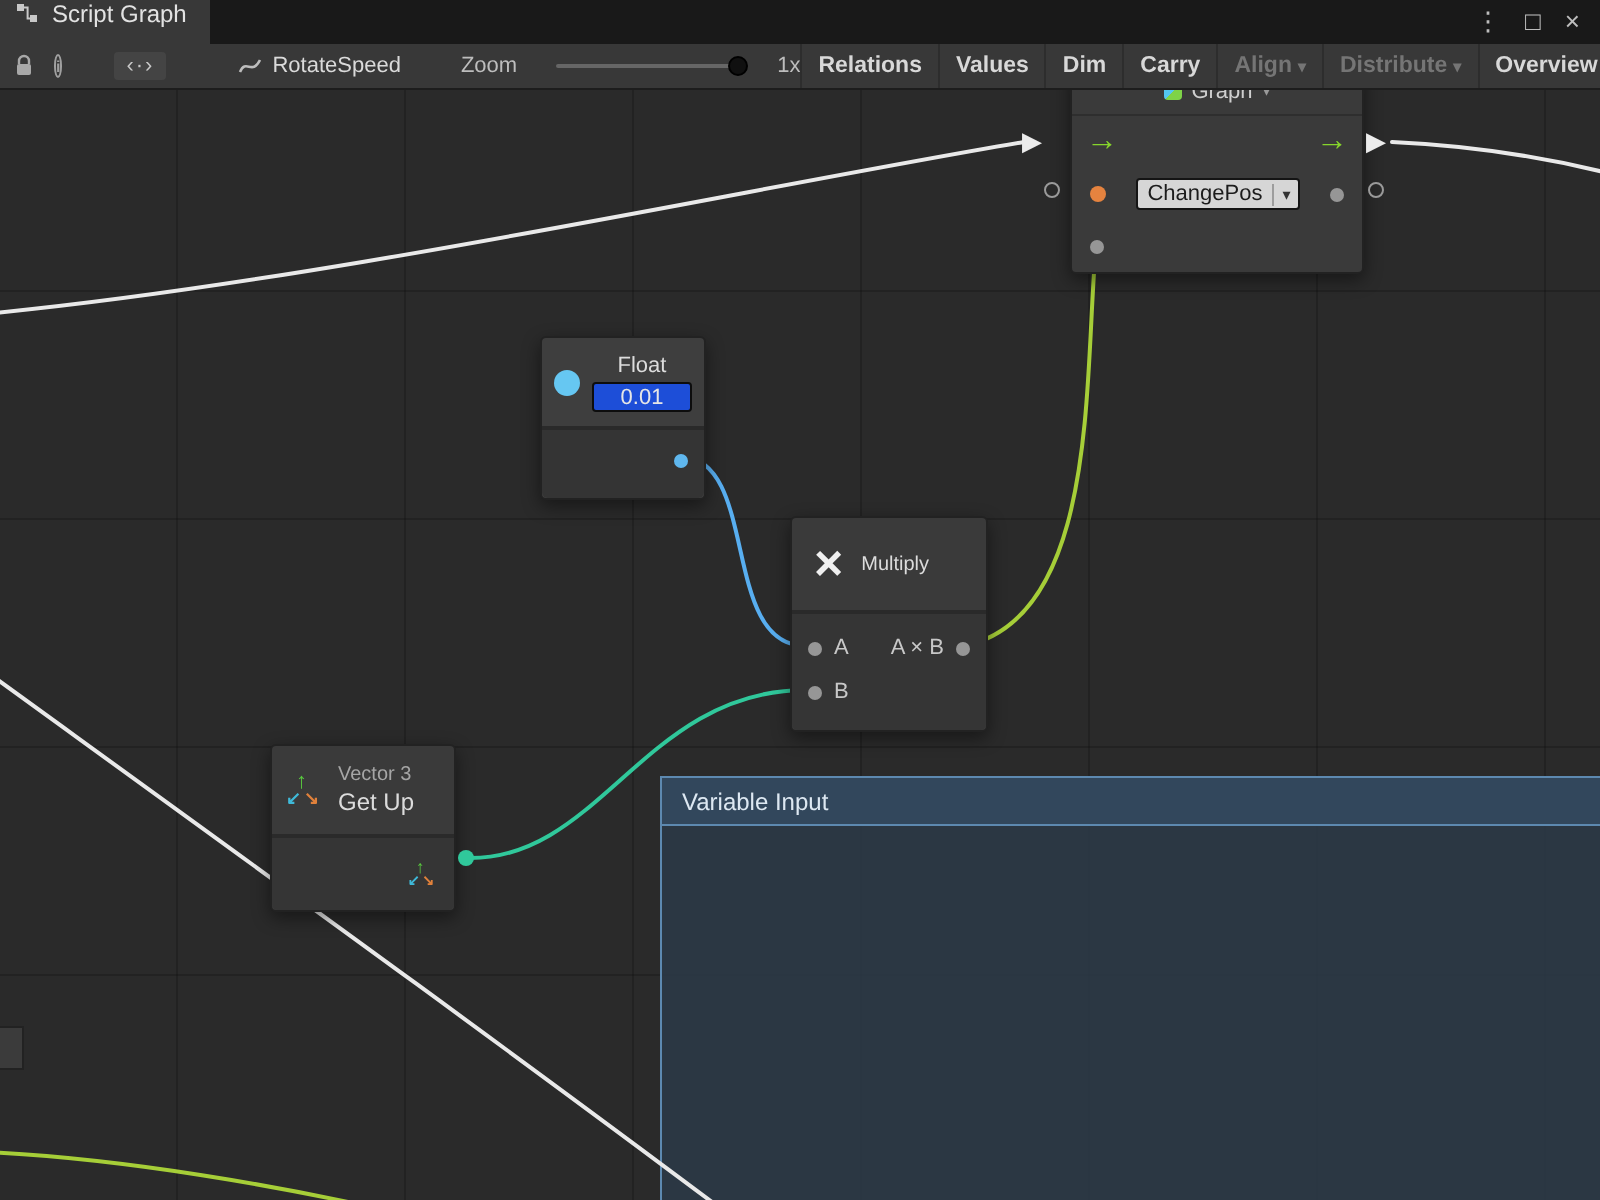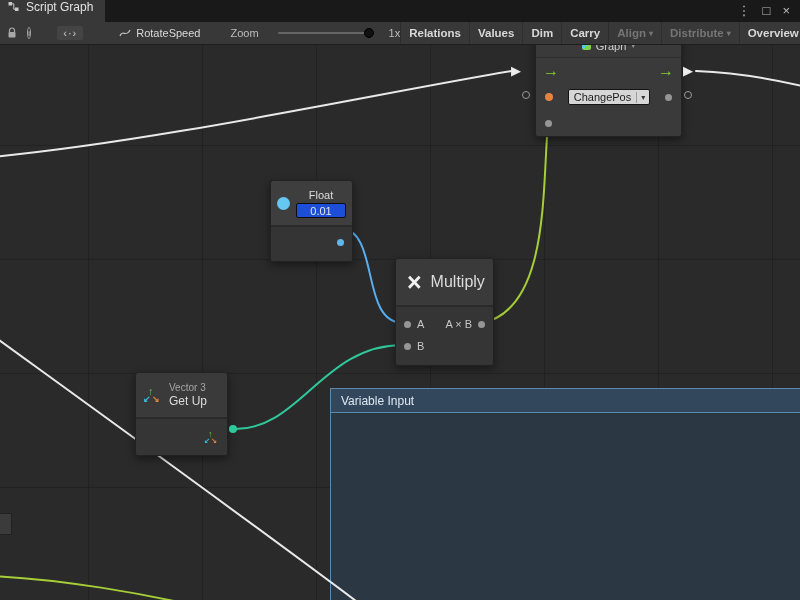--- a/index.html
+++ b/index.html
@@ -66,37 +66,37 @@
   .dropdown .dd2 { padding:1px 4px; border-left:1px solid #9d9d9d; font-size:8px; color:#333; }
   .ev-bottom { height:26px; display:flex; align-items:center; padding:0 9px; }
 
   .ring { position:absolute; width:8px; height:8px; border:1.5px solid #9a9a9a;
           border-radius:50%; z-index:4; }
   #ring-left { left:522px; top:46px; }  #ring-right { left:684px; top:46px; }
   .warrow { position:absolute; color:#ececec; font-size:13px; line-height:1; z-index:4; }
   #warrow-left { left:511px; top:19px; }  #warrow-right { left:683px; top:19px; }
 
   
-  #float-node { left:270px; top:135px; width:83px; background:#3e3e3e; }
+  #float-node { left:270px; top:123px; width:83px; background:#3e3e3e; }
   .fl-head { display:flex; align-items:center; gap:6px; padding:5px 6px; height:44px; }
   .float-ic { width:13px; height:13px; border-radius:50%; background:#66c7f2; flex:none; }
   .fl-col { display:flex; flex-direction:column; gap:2px; flex:1; }
   .fl-title { font-size:11px; color:#dcdcdc; text-align:center; }
   .fl-field { background:#1d4ed8; border:1px solid #0d0d0d; border-radius:2px; color:#e6e6e6;
               font-size:11px; text-align:center; height:15px; line-height:14px; }
   .fl-body { height:36px; border-top:2px solid #2a2a2a; background:#343434;
              position:relative; border-radius:0 0 3px 3px; }
   .fl-body .pdot.blue { position:absolute; right:8px; top:12px; background:#5fb7ee; }
 
   
   #mul-node { left:395px; top:213px; width:99px; }
   .mu-head { height:48px; display:flex; align-items:center; gap:9px; padding:0 11px;
              border-bottom:2px solid #2a2a2a; }
   .mu-x { font-size:25px; font-weight:bold; color:#f0f0f0; line-height:1; }
-  .mu-title { font-size:16px; color:#dcdcdc; }
+  .mu-title { font-size:10px; color:#dcdcdc; }
   .mu-body { background:#353535; padding:6px 0 8px; border-radius:0 0 3px 3px; }
   .mu-row { height:22px; display:flex; align-items:center; justify-content:space-between;
             padding:0 8px; font-size:11px; color:#c8c8c8; }
   .grp { display:inline-flex; align-items:center; gap:6px; }
 
   
   #vec-node { left:135px; top:327px; width:93px; }
   .ve-head { height:44px; display:flex; align-items:center; gap:8px; padding:0 8px; }
   .vstack { position:relative; width:17px; height:17px; flex:none; }
   .va { position:absolute; line-height:1; font-weight:bold; }

